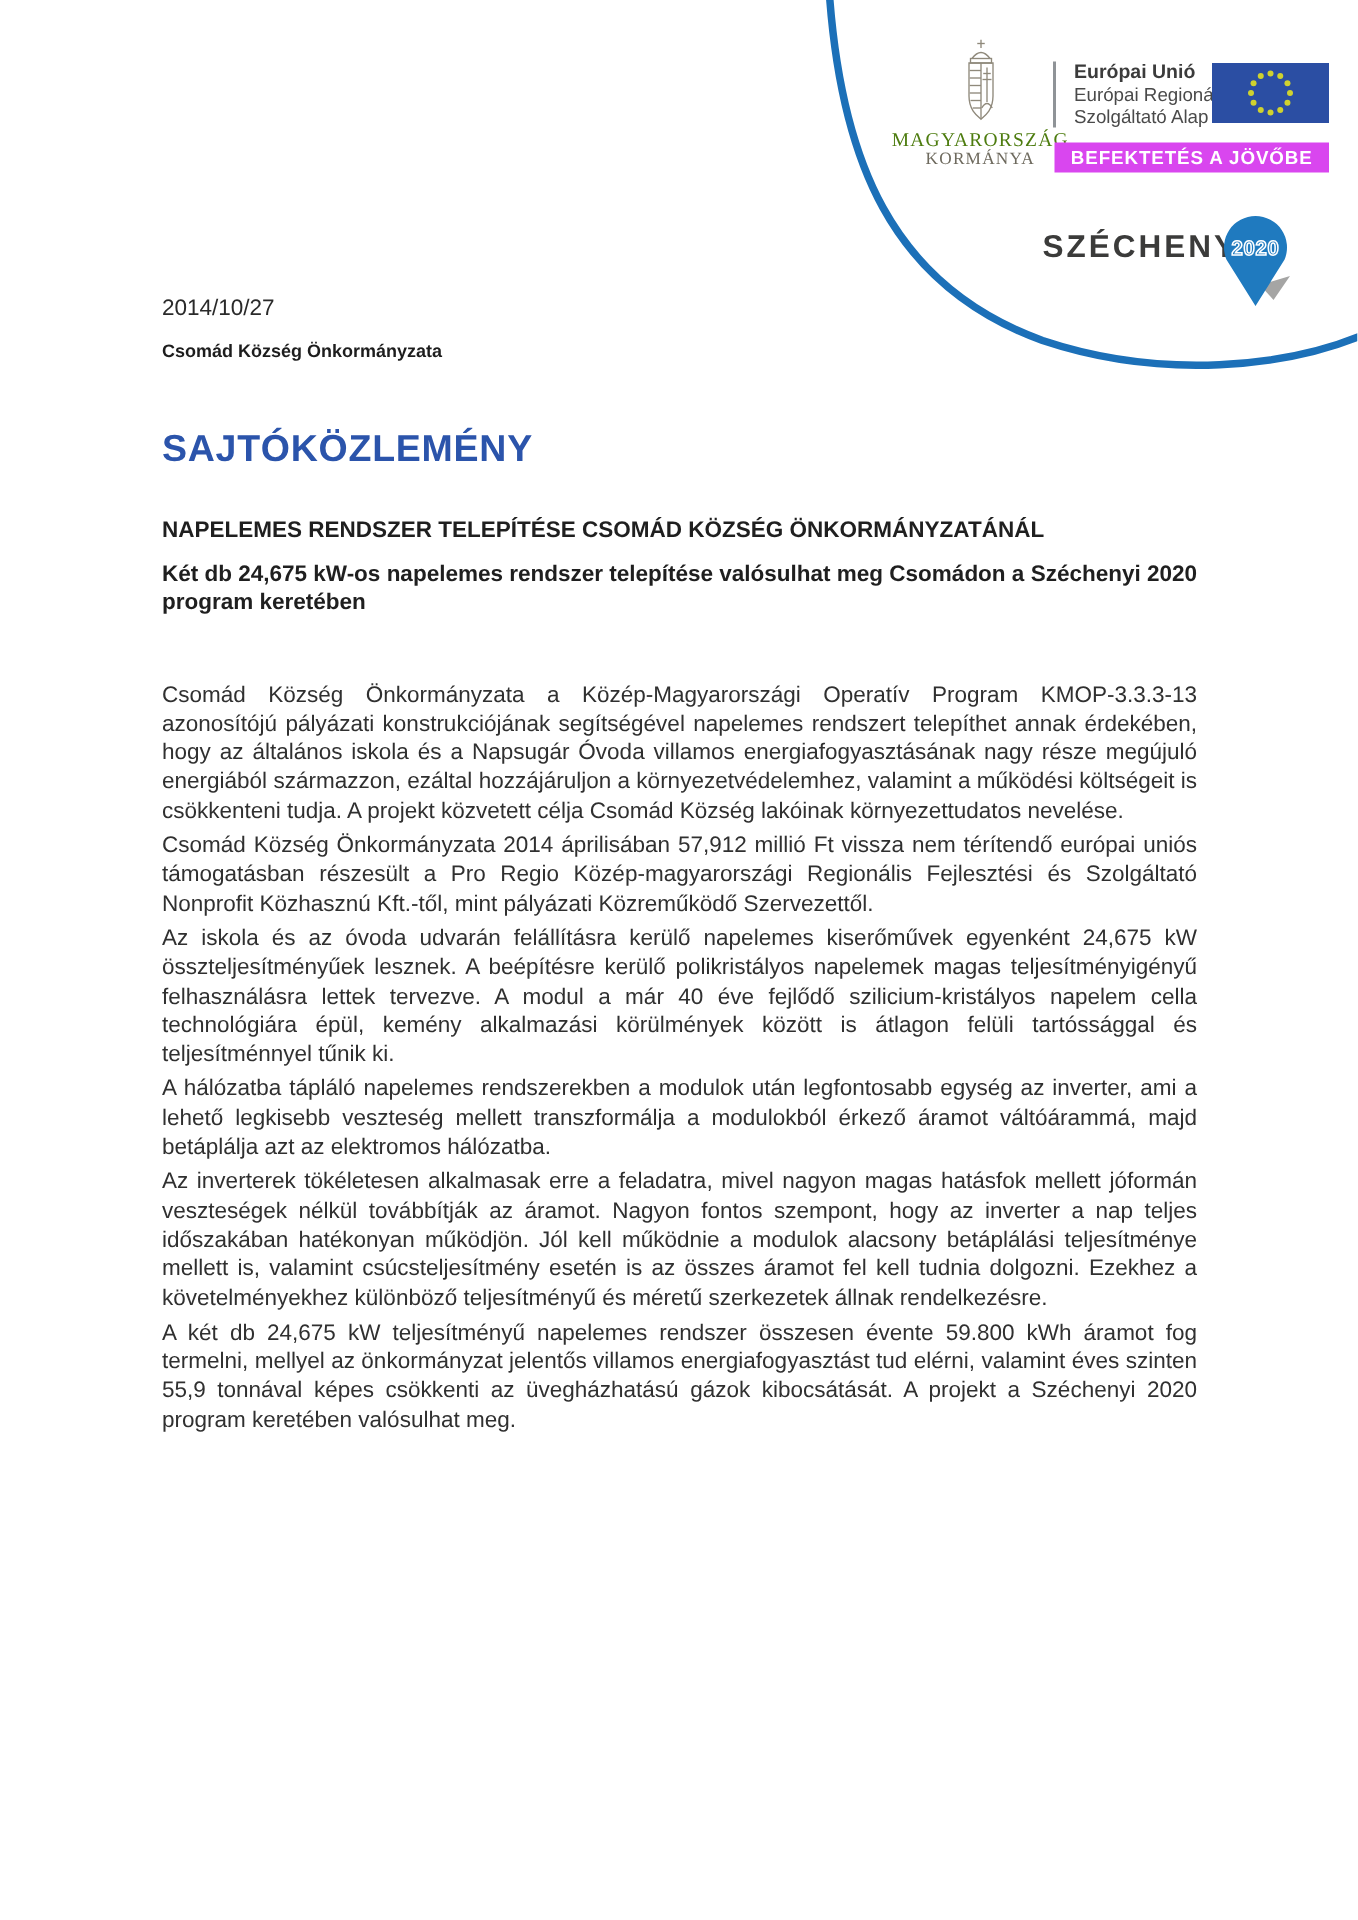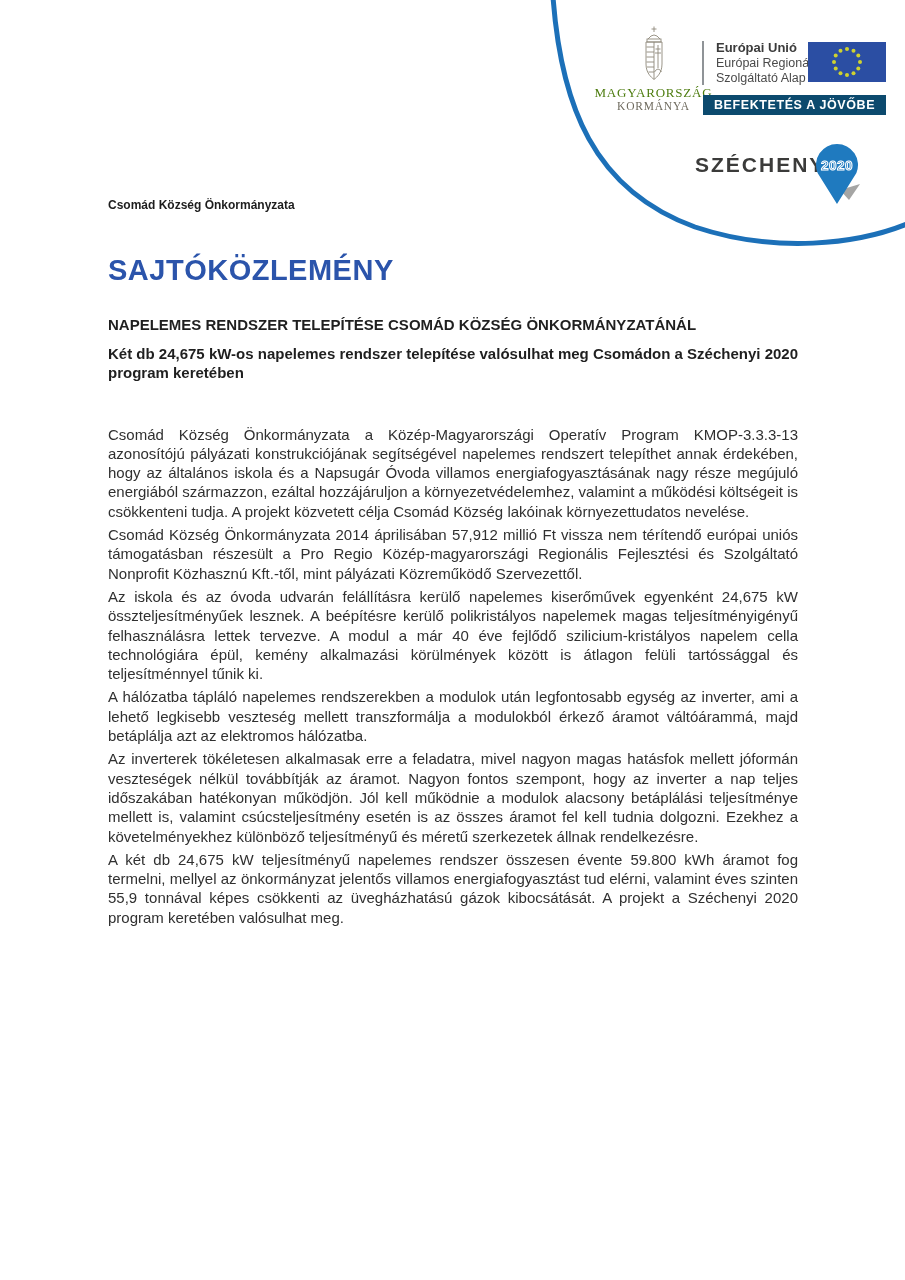--- a/index.html
+++ b/index.html
@@ -29,21 +29,21 @@
 
   
   .eu-divider { position:absolute; left:702px; top:41px; width:2px; height:44px; background:#8f9397; }
   .eu-text { position:absolute; left:716px; top:40px; width:95px; }
   .eu-l1 { font-size:13px; font-weight:bold; color:#3b3b3b; line-height:15.5px; white-space:nowrap; }
   .eu-l2, .eu-l3 { font-size:12.5px; color:#4a4a4a; line-height:15.5px; white-space:nowrap; }
   .eu-flag { position:absolute; left:808px; top:42px; }
 
   .banner {
     position:absolute; left:703px; top:95px; width:183px; height:20px;
-    background:#0c4a6e; color:#ffffff;
+    background:#d946ef; color:#ffffff;
     font-size:12.5px; font-weight:bold; letter-spacing:0.6px;
     text-align:center; line-height:20px; white-space:nowrap;
   }
 
   
   .sz-text {
     position:absolute; left:695px; top:153px;
     font-size:21px; font-weight:bold; letter-spacing:2px; color:#3b3b3a;
     white-space:nowrap;
   }
@@ -53,21 +53,21 @@
     font-size:13.5px; font-weight:bold; letter-spacing:0.5px;
     fill:none; stroke:#ffffff; stroke-width:1px;
   }
 
   
   .content { position:absolute; left:108px; top:196px; width:690px; }
   .date { font-size:15px; line-height:19px; margin-bottom:10px; color:#2a2a2a; }
   .org  { font-size:12px; line-height:19px; font-weight:bold; color:#1d1d1d; }
   .title {
     margin-top:38px;
-    font-size:29px; line-height:34px; font-weight:bold; letter-spacing:0.5px;
+    font-size:25px; line-height:34px; font-weight:bold; letter-spacing:0.5px;
     color:#2b54ab;
   }
   .headline {
     margin-top:28px;
     font-size:15px; line-height:20px; font-weight:bold; color:#1f1f1f;
   }
   .lead {
     margin-top:9px;
     font-size:15px; line-height:19.3px; font-weight:bold; color:#1f1f1f;
     text-align:justify;
@@ -140,20 +140,21 @@
   <div class="banner">BEFEKTETÉS A JÖVŐBE</div>
 
   <span class="sz-text">SZÉCHENYI</span>
   <svg class="sz-pin" width="52" height="66" viewBox="0 0 52 66">
     <polygon points="28,48 48,42 37,58" fill="#a5a5a4"></polygon>
     <path d="M 5.6,31 A 21,21 0 1 1 44.4,31 L 25,62 Z" fill="#1f7abf"></path>
     <text x="25" y="28" text-anchor="middle">2020</text>
   </svg>
 
   <div class="content">
+    <div class="date">2014/10/27</div>
     <div class="org">Csomád Község Önkormányzata</div>
     <h1 class="title">SAJTÓKÖZLEMÉNY</h1>
     <h2 class="headline">NAPELEMES RENDSZER TELEPÍTÉSE CSOMÁD KÖZSÉG ÖNKORMÁNYZATÁNÁL</h2>
     <p class="lead">Két db 24,675 kW-os napelemes rendszer telepítése valósulhat meg Csomádon a Széchenyi 2020 program keretében</p>
     <div class="body">
       <p>Csomád Község Önkormányzata a Közép-Magyarországi Operatív Program KMOP-3.3.3-13 azonosítójú pályázati konstrukciójának segítségével napelemes rendszert telepíthet annak érdekében, hogy az általános iskola és a Napsugár Óvoda villamos energiafogyasztásának nagy része megújuló energiából származzon, ezáltal hozzájáruljon a környezetvédelemhez, valamint a működési költségeit is csökkenteni tudja. A projekt közvetett célja Csomád Község lakóinak környezettudatos nevelése.</p>
       <p>Csomád Község Önkormányzata 2014 áprilisában 57,912 millió Ft vissza nem térítendő európai uniós támogatásban részesült a Pro Regio Közép-magyarországi Regionális Fejlesztési és Szolgáltató Nonprofit Közhasznú Kft.-től, mint pályázati Közreműködő Szervezettől.</p>
       <p>Az iskola és az óvoda udvarán felállításra kerülő napelemes kiserőművek egyenként 24,675 kW összteljesítményűek lesznek. A beépítésre kerülő polikristályos napelemek magas teljesítményigényű felhasználásra lettek tervezve. A modul a már 40 éve fejlődő szilicium-kristályos napelem cella technológiára épül, kemény alkalmazási körülmények között is átlagon felüli tartóssággal és teljesítménnyel tűnik ki.</p>
       <p>A hálózatba tápláló napelemes rendszerekben a modulok után legfontosabb egység az inverter, ami a lehető legkisebb veszteség mellett transzformálja a modulokból érkező áramot váltóárammá, majd betáplálja azt az elektromos hálózatba.</p>
       <p>Az inverterek tökéletesen alkalmasak erre a feladatra, mivel nagyon magas hatásfok mellett jóformán veszteségek nélkül továbbítják az áramot. Nagyon fontos szempont, hogy az inverter a nap teljes időszakában hatékonyan működjön. Jól kell működnie a modulok alacsony betáplálási teljesítménye mellett is, valamint csúcsteljesítmény esetén is az összes áramot fel kell tudnia dolgozni. Ezekhez a követelményekhez különböző teljesítményű és méretű szerkezetek állnak rendelkezésre.</p>

